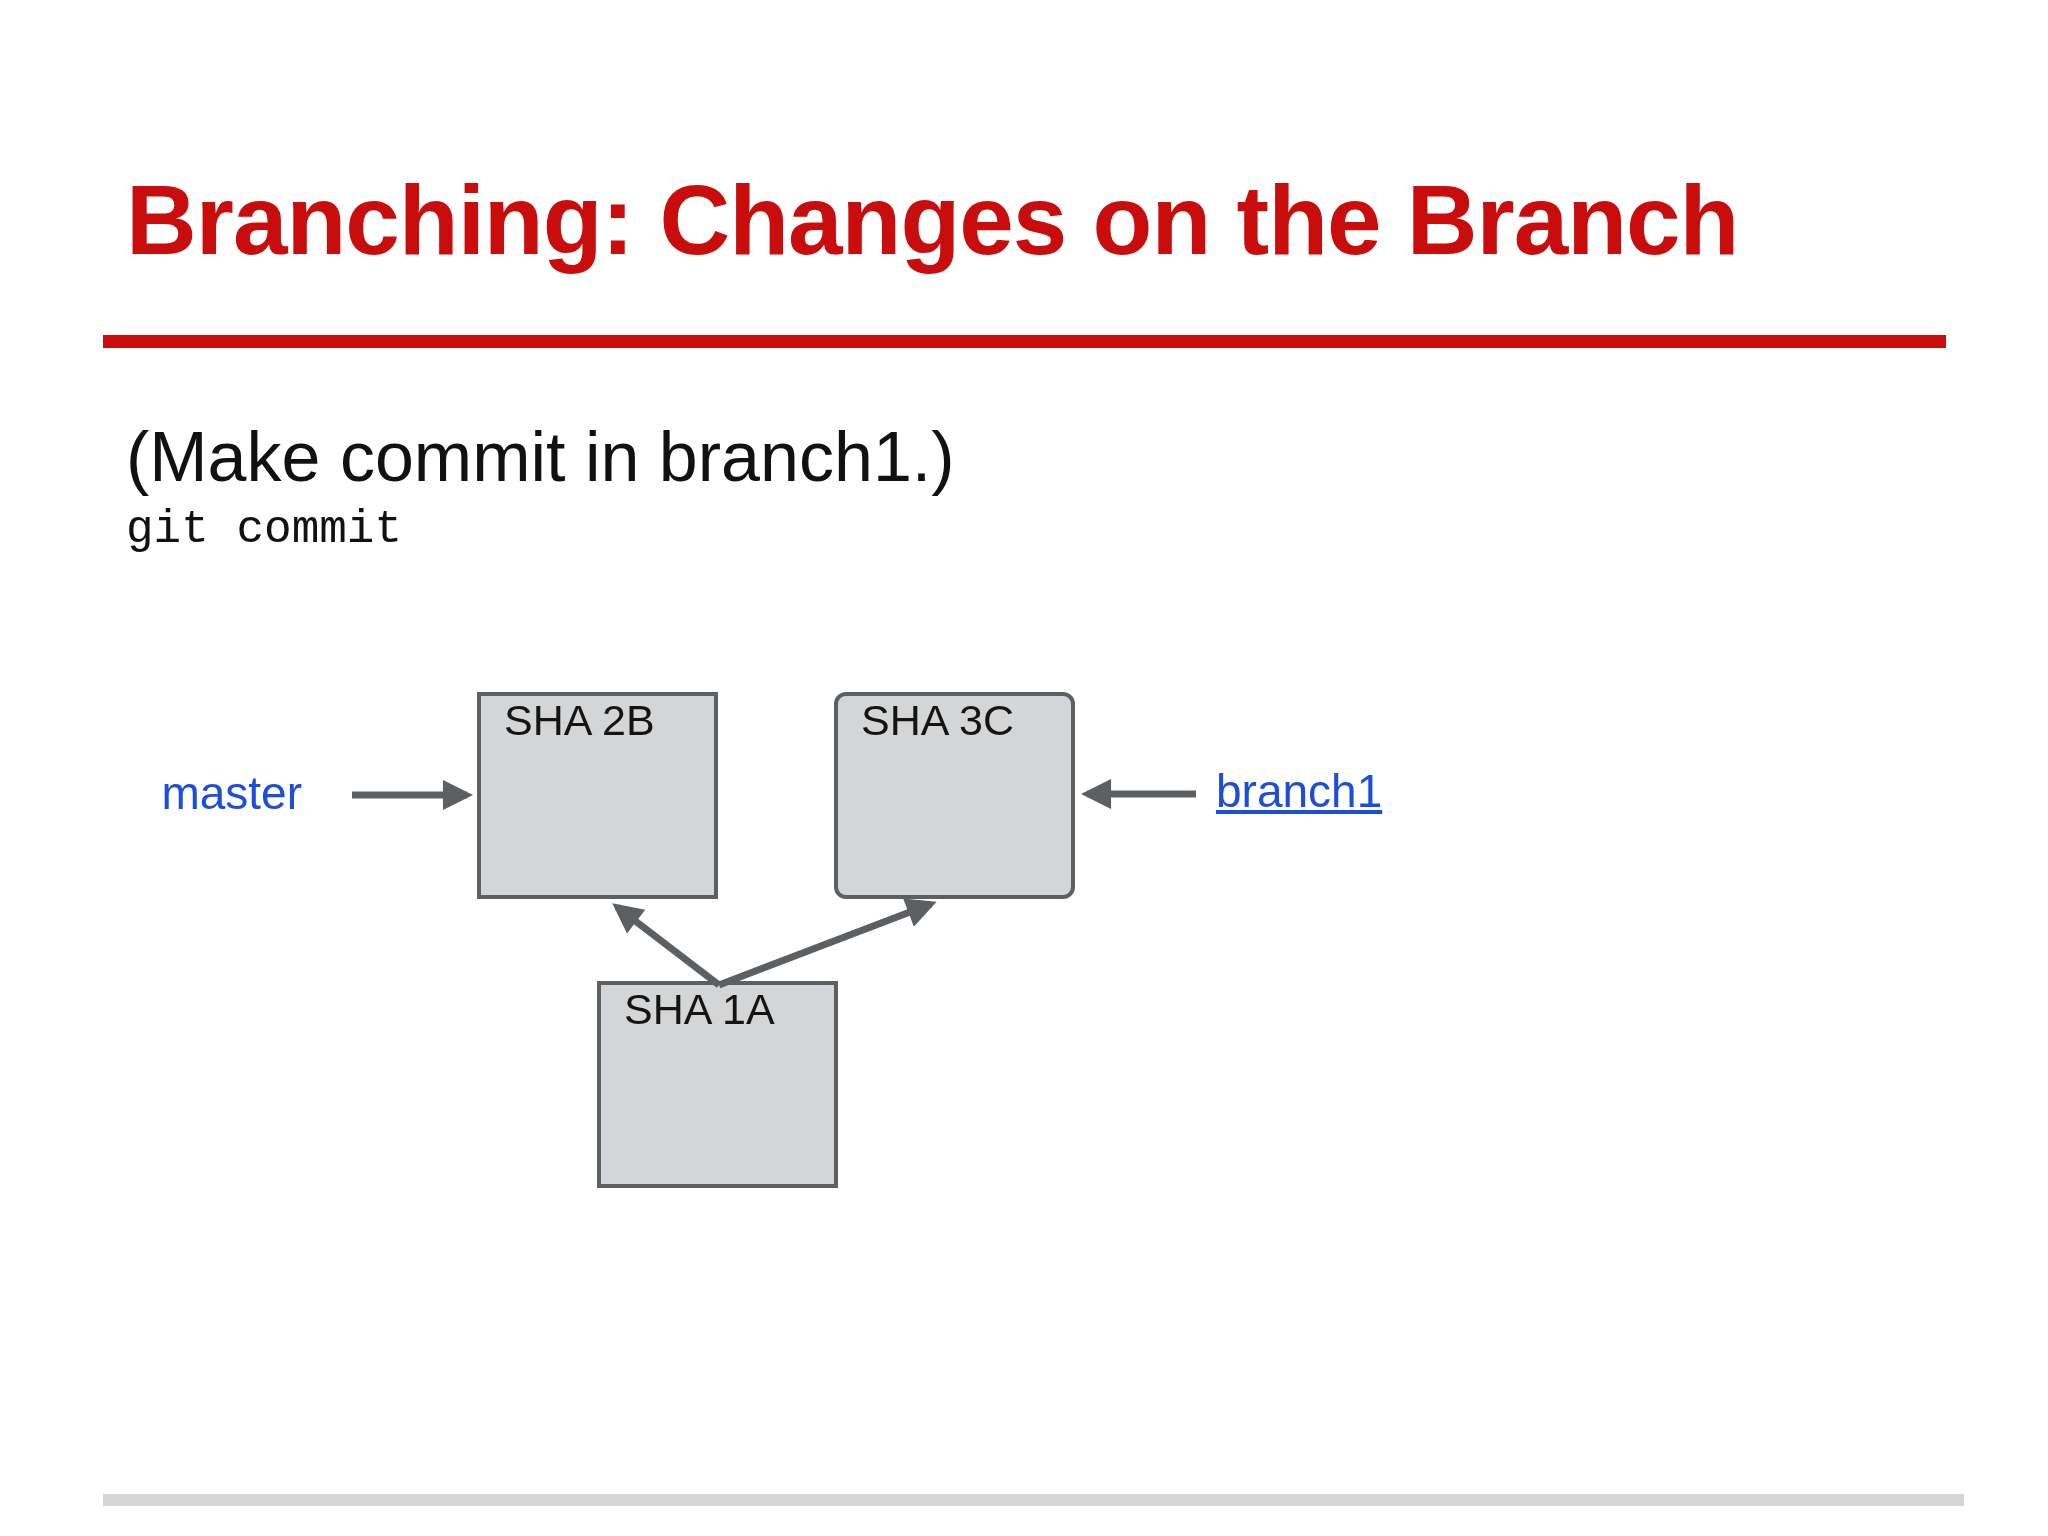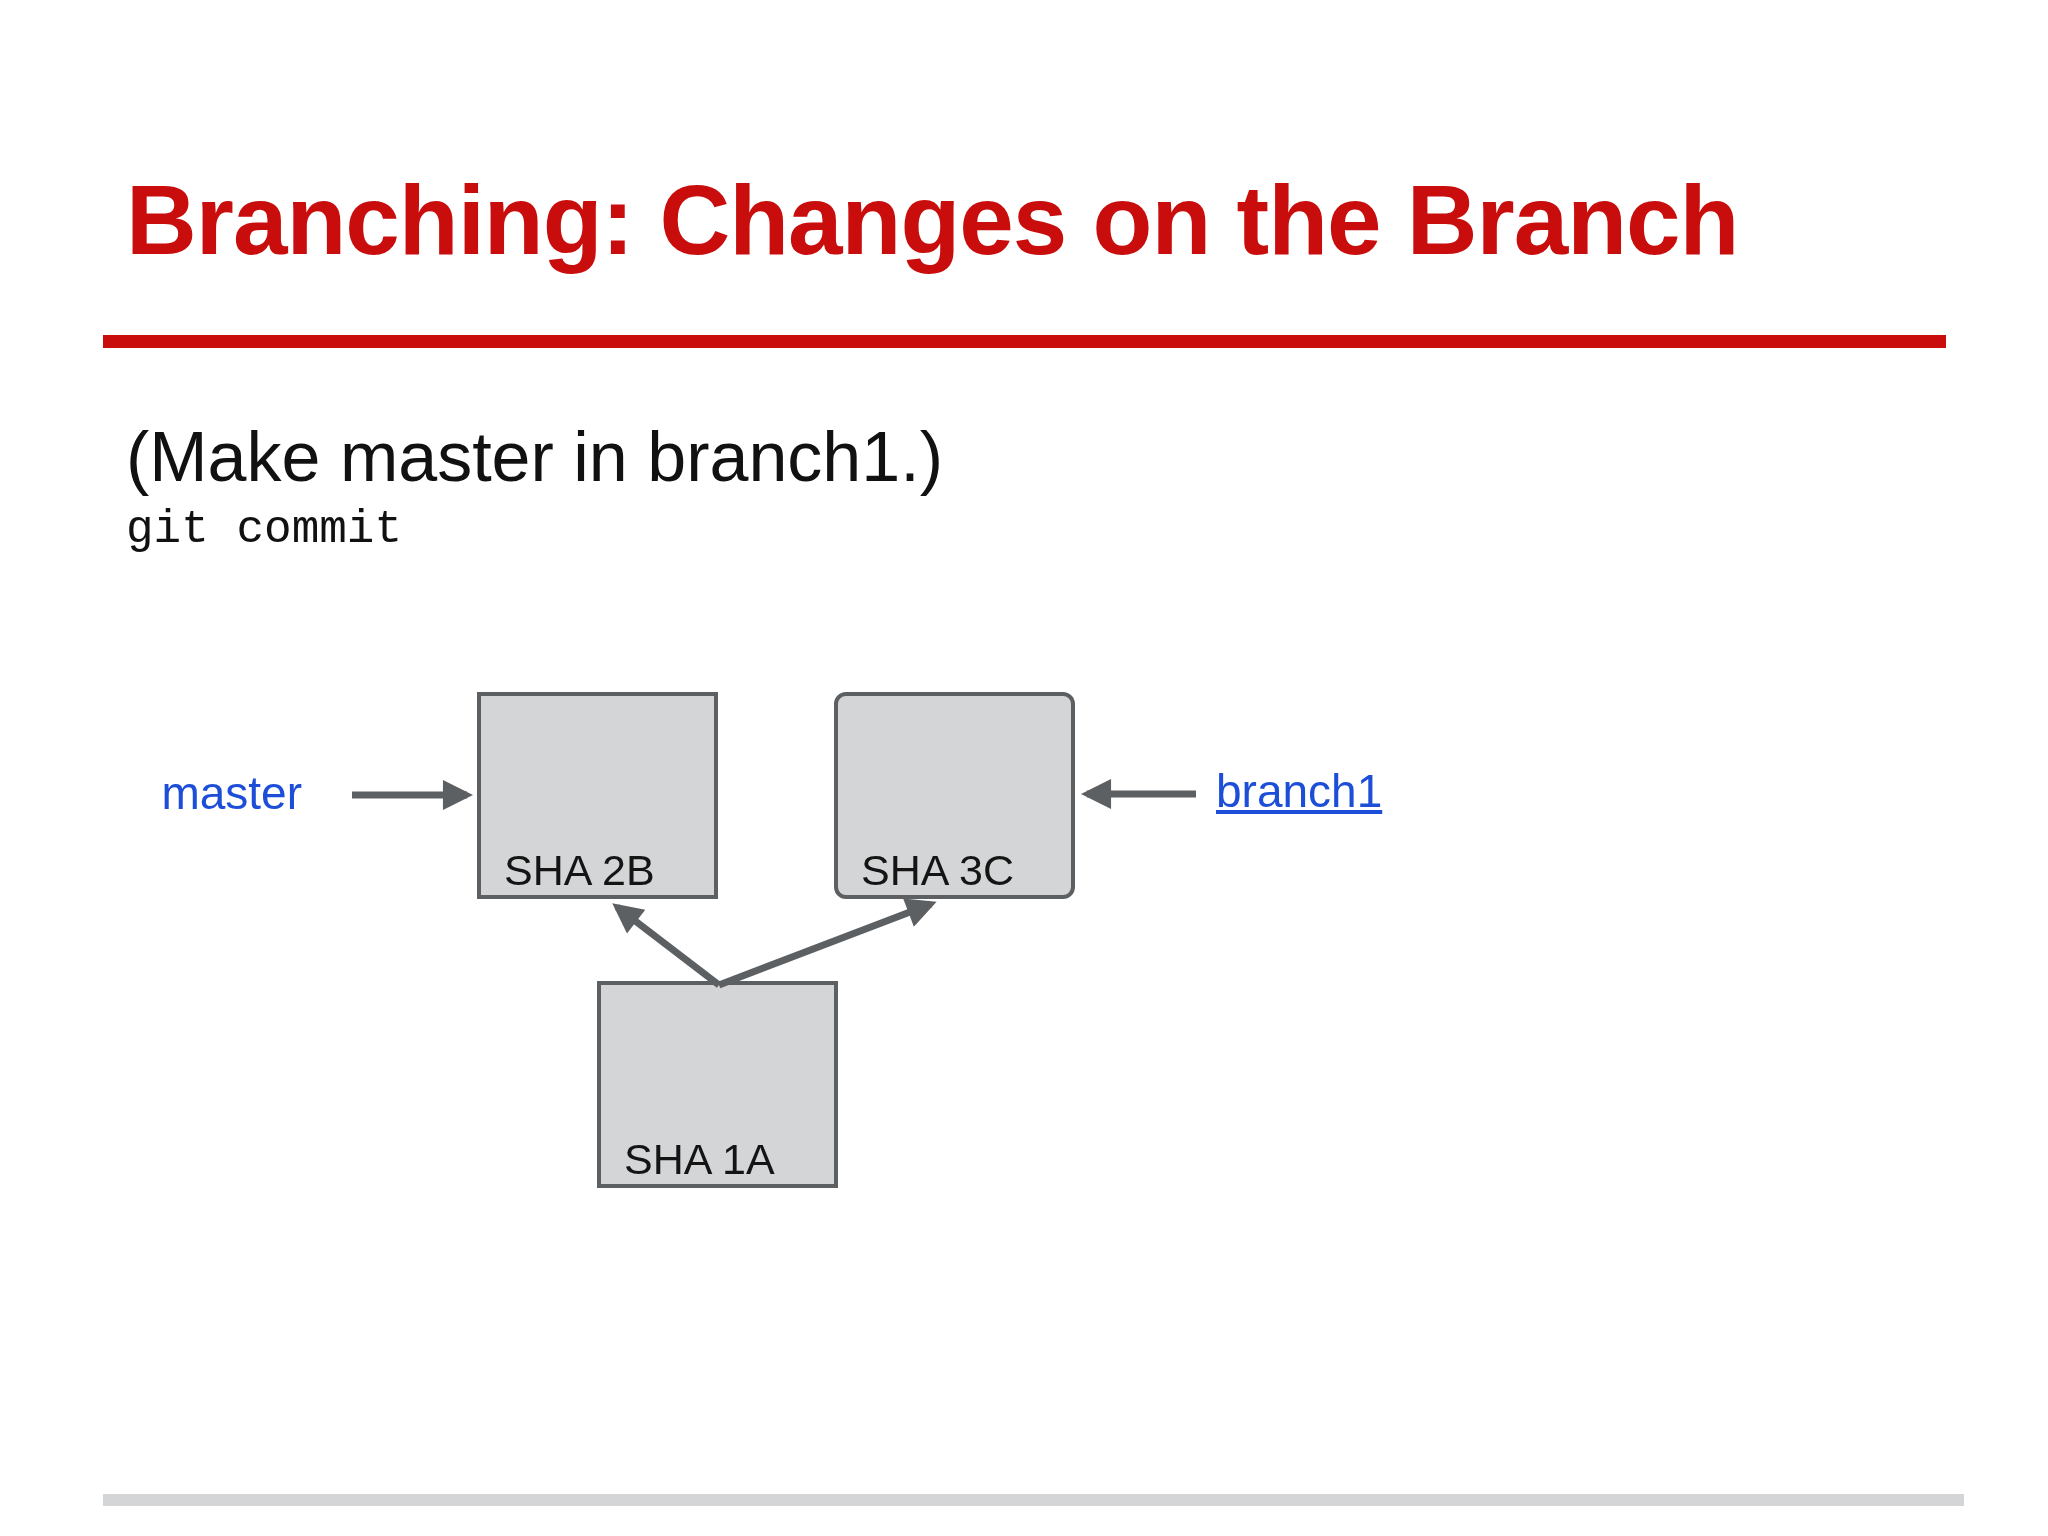--- a/index.html
+++ b/index.html
@@ -63,21 +63,21 @@
     height: 1536px;
   }
   .commit-box {
     position: absolute;
     width: 241px;
     height: 207px;
     box-sizing: border-box;
     background: var(--box-fill, #d4d5d6);
     border: 4px solid var(--box-border, #5c6063);
     display: flex;
-    align-items: flex-end;
+    align-items: flex-start;
     padding-left: 23px;
     font-size: 43px;
     color: #141414;
   }
   .box-sha2b { left: 477px; top: 692px; }
   .box-sha3c { left: 834px; top: 692px; border-radius: 12px; }
   .box-sha1a { left: 597px; top: 981px; }
   .pointer-label {
     position: absolute;
     font-size: 46px;
@@ -113,21 +113,21 @@
 </style>
 </head>
 <body>
 
 <div class="slide">
 
   <h1 class="title">Branching: Changes on the Branch</h1>
 
   <div class="title-rule"></div>
 
-  <p class="note">(Make master in branch1.)</p>
+  <p class="note">(Make commit in branch1.)</p>
 
   <p class="command">git commit</p>
 
   <div class="diagram">
 
     <div class="commit-box box-sha2b">
       <span>SHA 2B</span>
     </div>
 
     <div class="commit-box box-sha3c">

